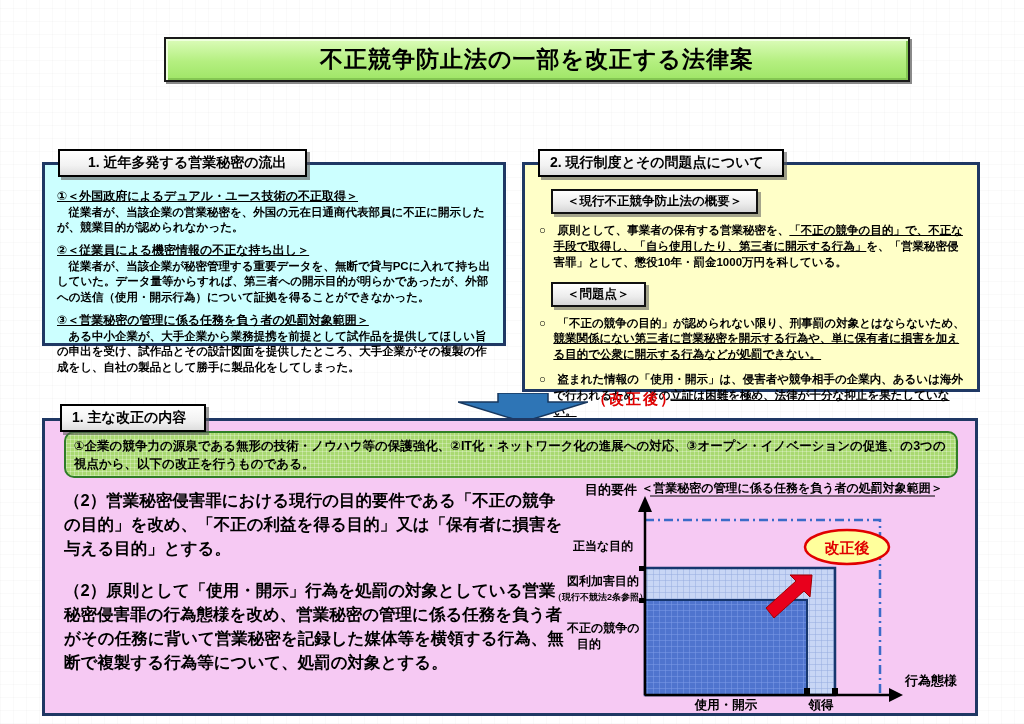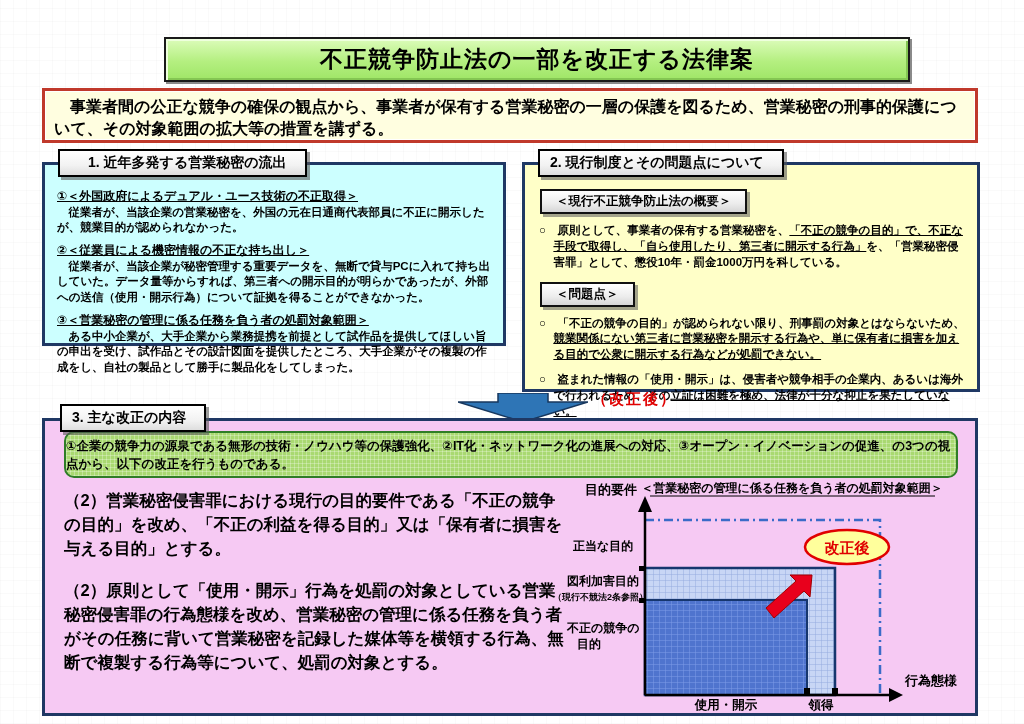--- a/index.html
+++ b/index.html
@@ -63,63 +63,60 @@
   .case-h { font-size:12px; font-weight:bold; text-decoration:underline; line-height:1.3; }
   .case-b { font-size:11.5px; font-weight:bold; line-height:1.34; margin-bottom:8px; }
 
   
   .sublabel {
     display:inline-block;
     background:linear-gradient(180deg,#ffffff 0%, #ececec 60%, #d6d6d6 100%);
     border:2px solid #111;
     box-shadow:3px 3px 0 rgba(90,90,90,.55);
     font-size:12.5px; font-weight:bold;
-    padding:2px 14px; margin:2px 0 7px 7px;
+    padding:2px 14px; margin:2px 0 7px 18px;
     white-space:nowrap;
   }
   .law-p {
     font-size:11.5px; font-weight:bold; line-height:1.38;
     margin:2px 4px 9px 6px;
     padding-left:1.25em; text-indent:-1.25em;
   }
 
   
   #transition-arrow { left:458px; top:393px; width:130px; height:30px; }
   #kaiseigo-label { left:592px; top:390px; font-size:15px; font-weight:bold; color:#e00000; letter-spacing:2px; }
 
   
   #intro-box {
     left:64px; top:431px; width:894px; height:47px;
     background-color:#a9d971;
     background-image:
       repeating-linear-gradient(0deg, rgba(255,255,255,.28) 0 1px, transparent 1px 4px),
       repeating-linear-gradient(90deg, rgba(255,255,255,.28) 0 1px, transparent 1px 4px);
     border:2px solid #2f7d27; border-radius:10px;
-    padding:4px 0;
+    padding:4px 8px;
     font-size:12.5px; font-weight:bold; line-height:1.45;
   }
   #points { left:64px; top:488px; width:506px; }
   .point-p { font-size:16.5px; font-weight:bold; line-height:1.46; }
   #point2 { margin-top:18px; }
 
   #chart { left:545px; top:478px; width:432px; height:236px; }
   svg text { font-family:"Liberation Sans","DejaVu Sans",sans-serif; }
 </style>
 </head>
 <body>
 
 <div id="page">
 
   <div id="title-box" class="abs">
     <span>不正競争防止法の一部を改正する法律案</span>
   </div>
 
-  <div id="summary-box" class="abs">
-    <span>　事業者間の公正な競争の確保の観点から、事業者が保有する営業秘密の一層の保護を図るため、営業秘密の刑事的保護について、その対象範囲の拡大等の措置を講ずる。</span>
-  </div>
 
   <div id="left-panel" class="abs panel">
     <div class="case">
       <div class="case-h">①＜外国政府によるデュアル・ユース技術の不正取得＞</div>
       <div class="case-b">　従業者が、当該企業の営業秘密を、外国の元在日通商代表部員に不正に開示したが、競業目的が認められなかった。</div>
     </div>
     <div class="case">
       <div class="case-h">②＜従業員による機密情報の不正な持ち出し＞</div>
       <div class="case-b">　従業者が、当該企業が秘密管理する重要データを、無断で貸与PCに入れて持ち出していた。データ量等からすれば、第三者への開示目的が明らかであったが、外部への送信（使用・開示行為）について証拠を得ることができなかった。</div>
     </div>
@@ -197,15 +194,15 @@
     <text x="276" y="231" font-size="12.5" font-weight="bold" text-anchor="middle">領得</text>
 
     <polygon points="267,97 265,119 259,113 229,140 221,130 251,103 245,97" fill="#e8001c" stroke="#a00000" stroke-width="1"></polygon>
 
     <ellipse cx="302" cy="69" rx="42" ry="17" fill="#ffff9c" stroke="#e00000" stroke-width="2.5"></ellipse>
     <text x="302" y="75" font-size="15" font-weight="bold" text-anchor="middle" fill="#e00000">改正後</text>
   </svg>
 
   <div id="hdr1" class="abs hdr">1. 近年多発する営業秘密の流出</div>
   <div id="hdr2" class="abs hdr">2. 現行制度とその問題点について</div>
-  <div id="hdr3" class="abs hdr">3. 主な改正の内容</div>
+  <div id="hdr3" class="abs hdr">1. 主な改正の内容</div>
 
 </div>
 
 </body></html>

